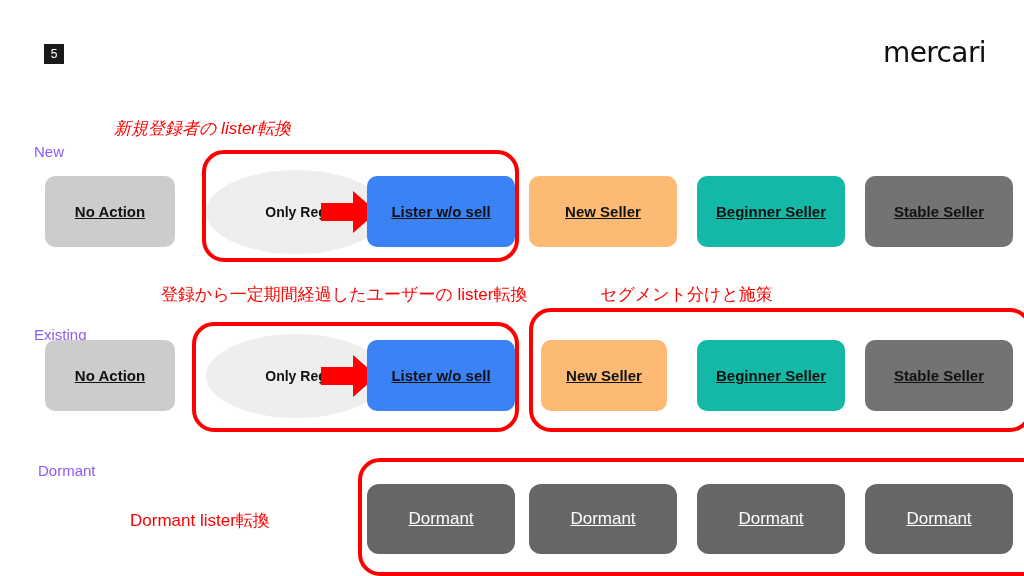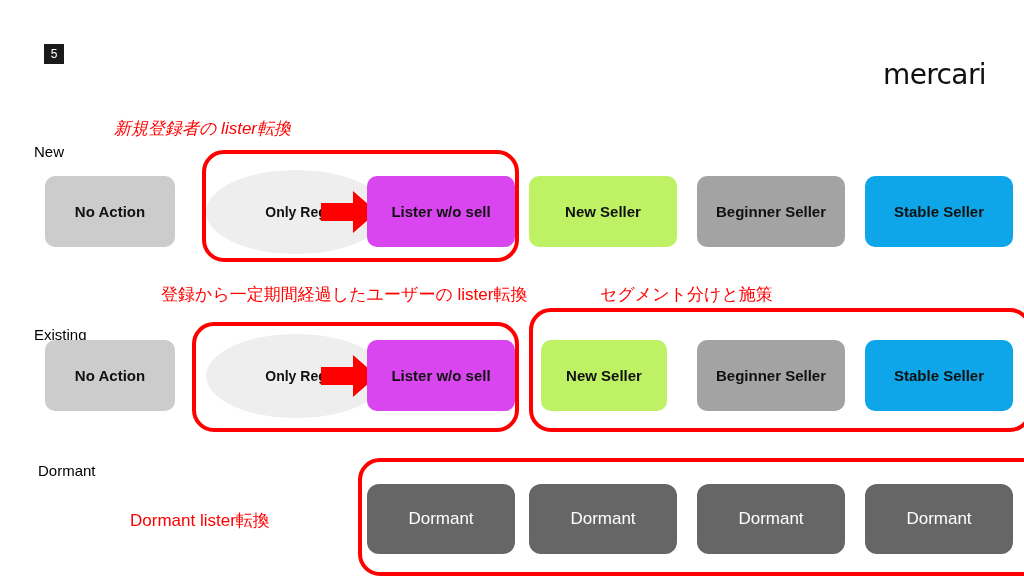--- a/index.html
+++ b/index.html
@@ -55,41 +55,41 @@
   #brand-logo {
     position: absolute;
     right: 38px;
     top: 36px;
     font-size: 28px;
     line-height: 34px;
     color: #101010;
     letter-spacing: -0.6px;
     font-weight: 400;
     font-family: "DejaVu Sans", sans-serif;
-    margin-top: 22px;
   }
 
   
   .seg-box {
     position: absolute;
     border-radius: 10px;
     display: flex;
     align-items: center;
     justify-content: center;
     font-size: 15px;
     font-weight: bold;
     color: #111111;
     text-align: left;
     box-sizing: border-box;
+    text-decoration: underline;
   }
   .seg-box.gray      { background: #cccccc; }
-  .seg-box.peach     { background: #d946ef; }
-  .seg-box.pink1     { background: #bef264; }
-  .seg-box.pink2     { background: #a3a3a3; }
-  .seg-box.pink3     { background: #0ea5e9; }
+  .seg-box.peach     { background: #3b82f6; }
+  .seg-box.pink1     { background: #fdba74; }
+  .seg-box.pink2     { background: #14b8a6; }
+  .seg-box.pink3     { background: #737373; }
   .seg-box.dormant   {
     background: #666666;
     color: #ffffff;
     font-weight: 400;
     font-size: 17px;
     border-radius: 12px;
   }
 
   .ellipse {
     position: absolute;
@@ -98,21 +98,21 @@
     display: flex;
     align-items: center;
     justify-content: center;
     font-size: 14px;
     font-weight: bold;
     color: #111111;
   }
 
   .row-label {
     position: absolute;
-    color: #000000;
+    color: #8b5cf6;
     font-size: 15px;
     line-height: 18px;
     white-space: nowrap;
   }
 
   .annot {
     position: absolute;
     color: #ff0000;
     font-size: 17px;
     line-height: 22px;

